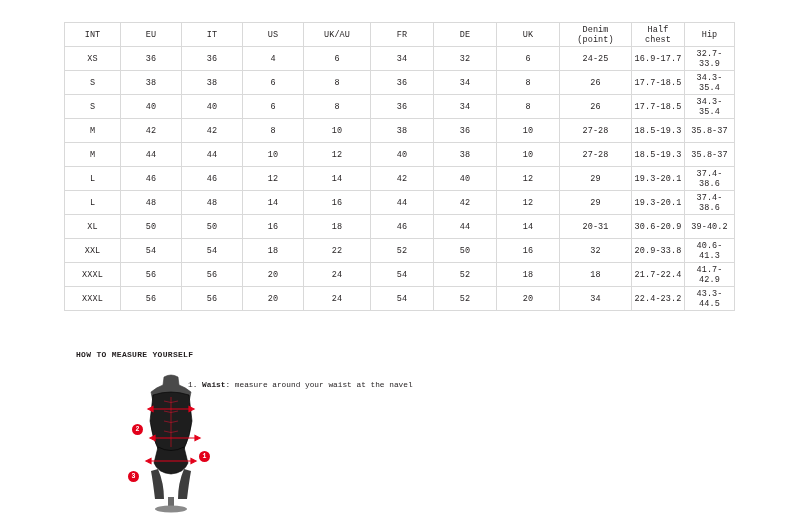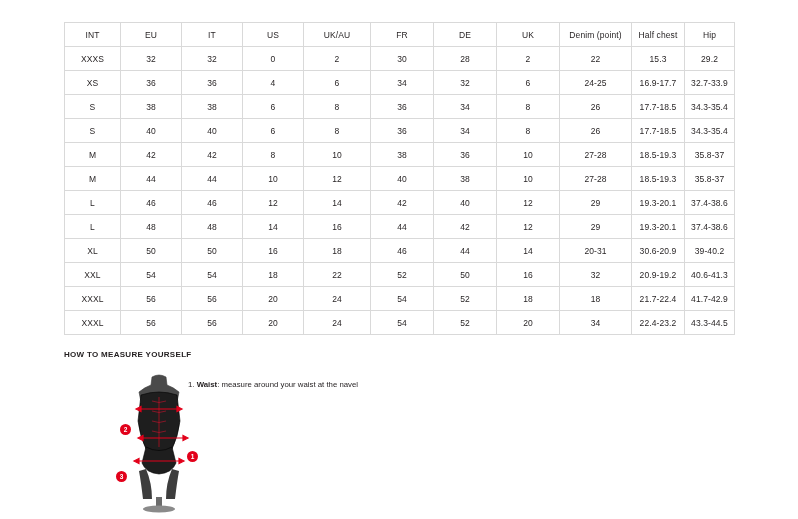--- a/index.html
+++ b/index.html
@@ -12,20 +12,21 @@
     height: 519px;
     font-family: "Liberation Sans", sans-serif;
     color: #231f20;
     position: relative;
     overflow: hidden;
   }
   .page {
     position: relative;
     width: 670px;
     height: 519px;
+    font-family: Liberation Mono, monospace;
   }
 
   
   .size-table-wrap {
     position: absolute;
     left: 64px;
     top: 22px;
     width: 670px;
   }
   table.size-table {
@@ -57,21 +58,21 @@
   col.c5 { width: 63px; }
   col.c6 { width: 63px; }
   col.c7 { width: 63px; }
   col.c8 { width: 72px; }
   col.c9 { width: 53px; }
   col.c10 { width: 50px; }
 
   
   .measure-section {
     position: absolute;
-    left: 64px;
+    left: 76px;
     top: 350px;
     width: 670px;
   }
   .measure-title {
     font-size: 8px;
     font-weight: bold;
     letter-spacing: 0.3px;
     color: #231f20;
     margin-bottom: 10px;
   }
@@ -84,21 +85,20 @@
     left: 30px;
     top: 4px;
     width: 130px;
     height: 140px;
   }
   .notes {
     position: absolute;
     left: 112px;
     top: 12px;
     width: 520px;
-    margin-left: 12px;
   }
   .note {
     font-size: 7.8px;
     color: #231f20;
     margin-bottom: 13px;
     line-height: 1.1;
   }
   .note b { font-weight: bold; }
 
   
@@ -148,33 +148,20 @@
           <th>FR</th>
           <th>DE</th>
           <th>UK</th>
           <th>Denim (point)</th>
           <th>Half chest</th>
           <th>Hip</th>
         </tr>
       </thead>
       <tbody>
         <tr>
-          <td>XXXS</td>
-          <td>32</td>
-          <td>32</td>
-          <td>0</td>
-          <td>2</td>
-          <td>30</td>
-          <td>28</td>
-          <td>2</td>
-          <td>22</td>
-          <td>15.3</td>
-          <td>29.2</td>
-        </tr>
-        <tr>
           <td>XS</td>
           <td>36</td>
           <td>36</td>
           <td>4</td>
           <td>6</td>
           <td>34</td>
           <td>32</td>
           <td>6</td>
           <td>24-25</td>
           <td>16.9-17.7</td>
@@ -274,21 +261,21 @@
         <tr>
           <td>XXL</td>
           <td>54</td>
           <td>54</td>
           <td>18</td>
           <td>22</td>
           <td>52</td>
           <td>50</td>
           <td>16</td>
           <td>32</td>
-          <td>20.9-19.2</td>
+          <td>20.9-33.8</td>
           <td>40.6-41.3</td>
         </tr>
         <tr>
           <td>XXXL</td>
           <td>56</td>
           <td>56</td>
           <td>20</td>
           <td>24</td>
           <td>54</td>
           <td>52</td>

